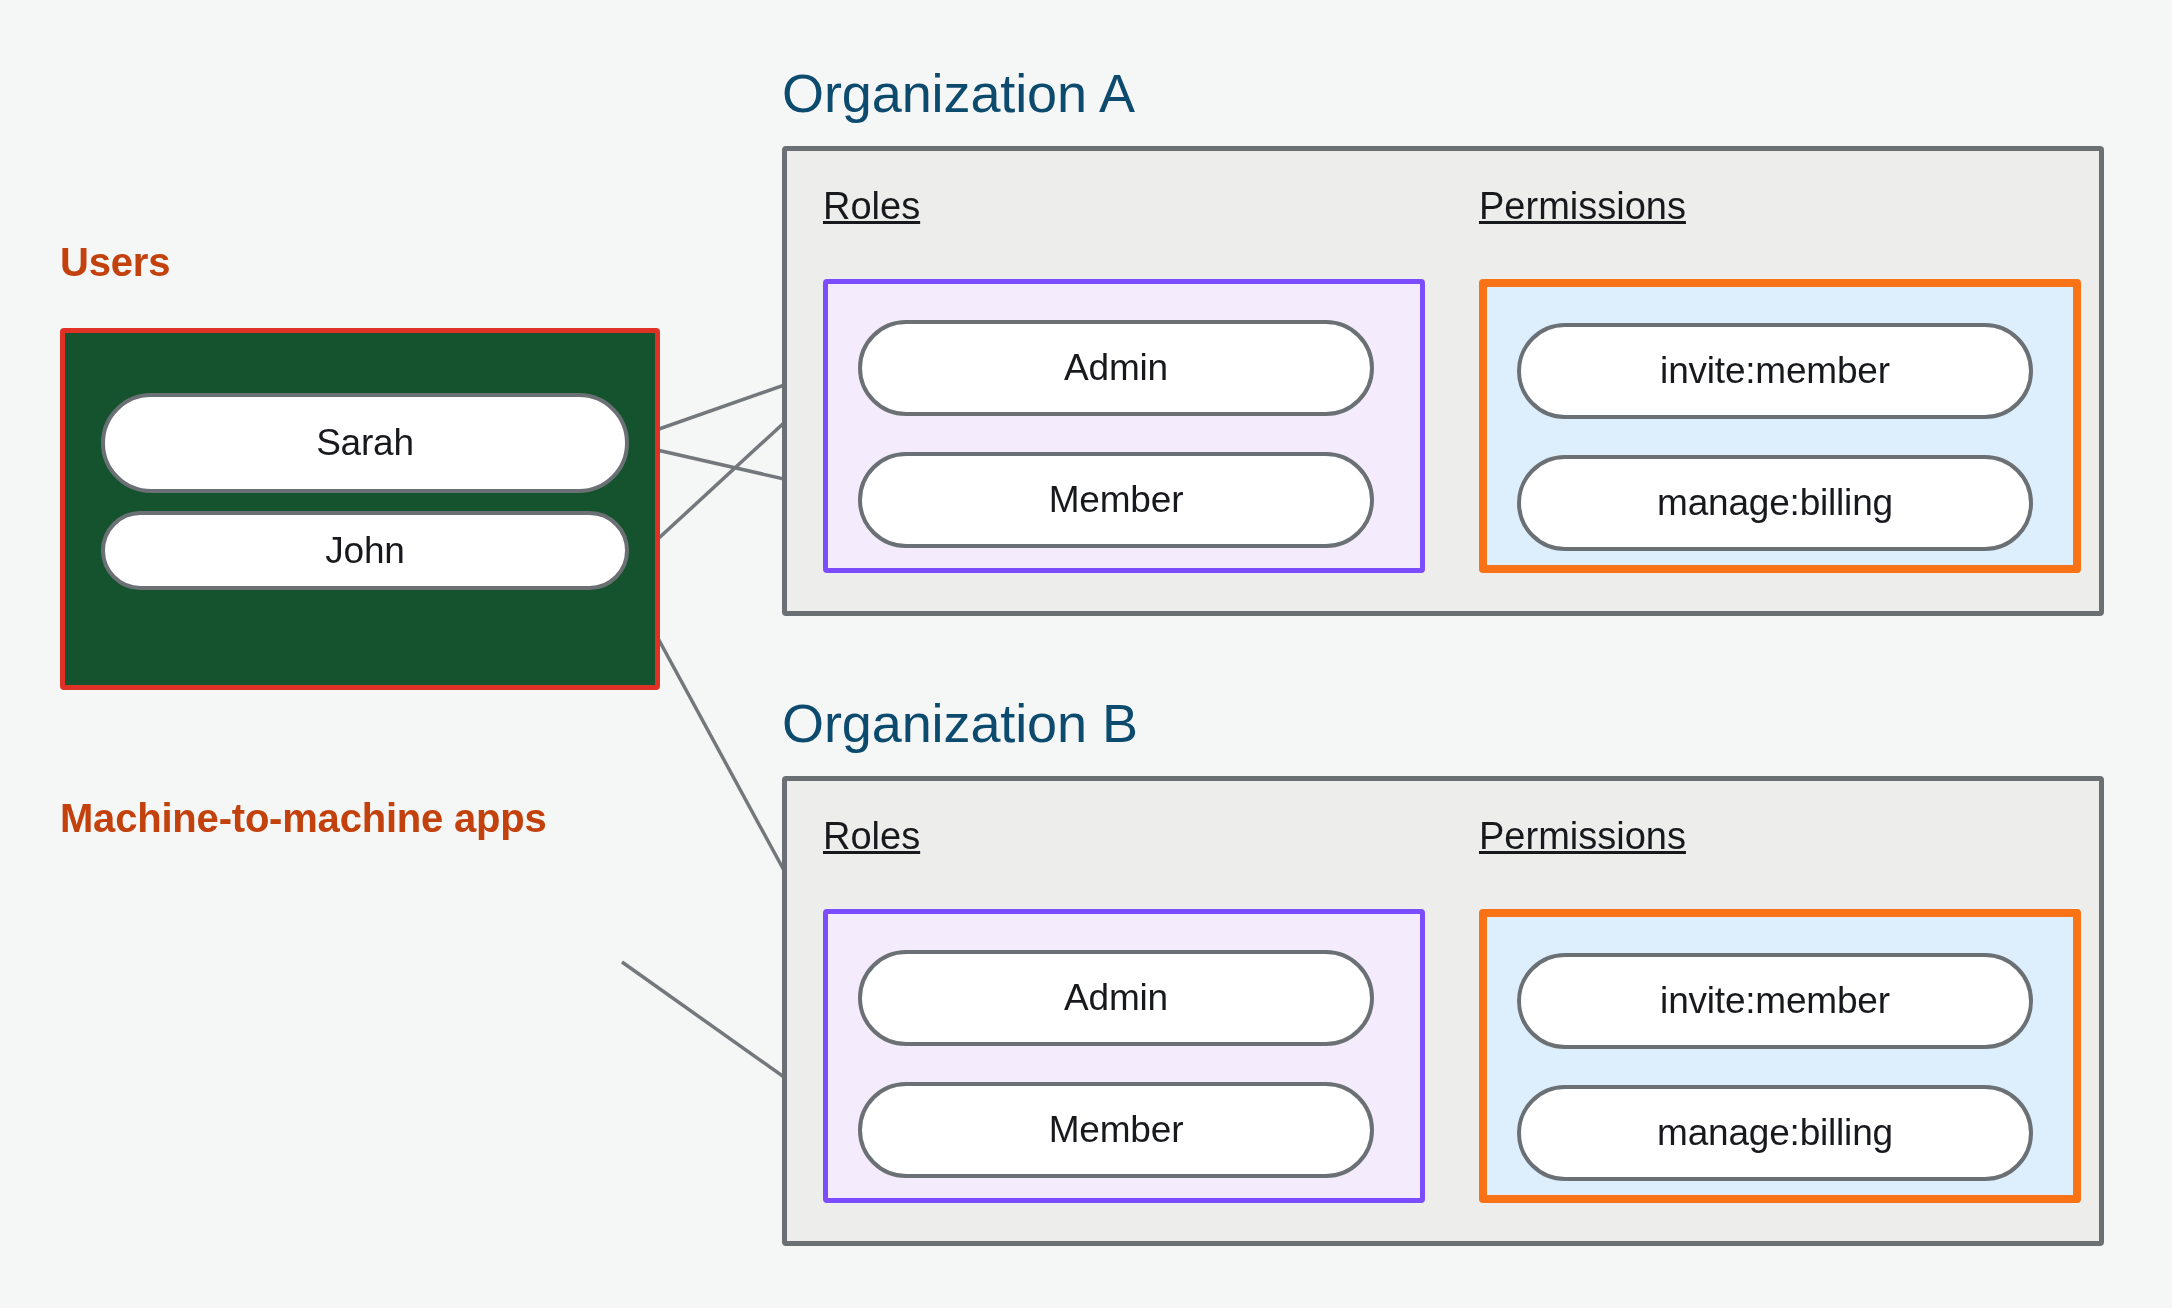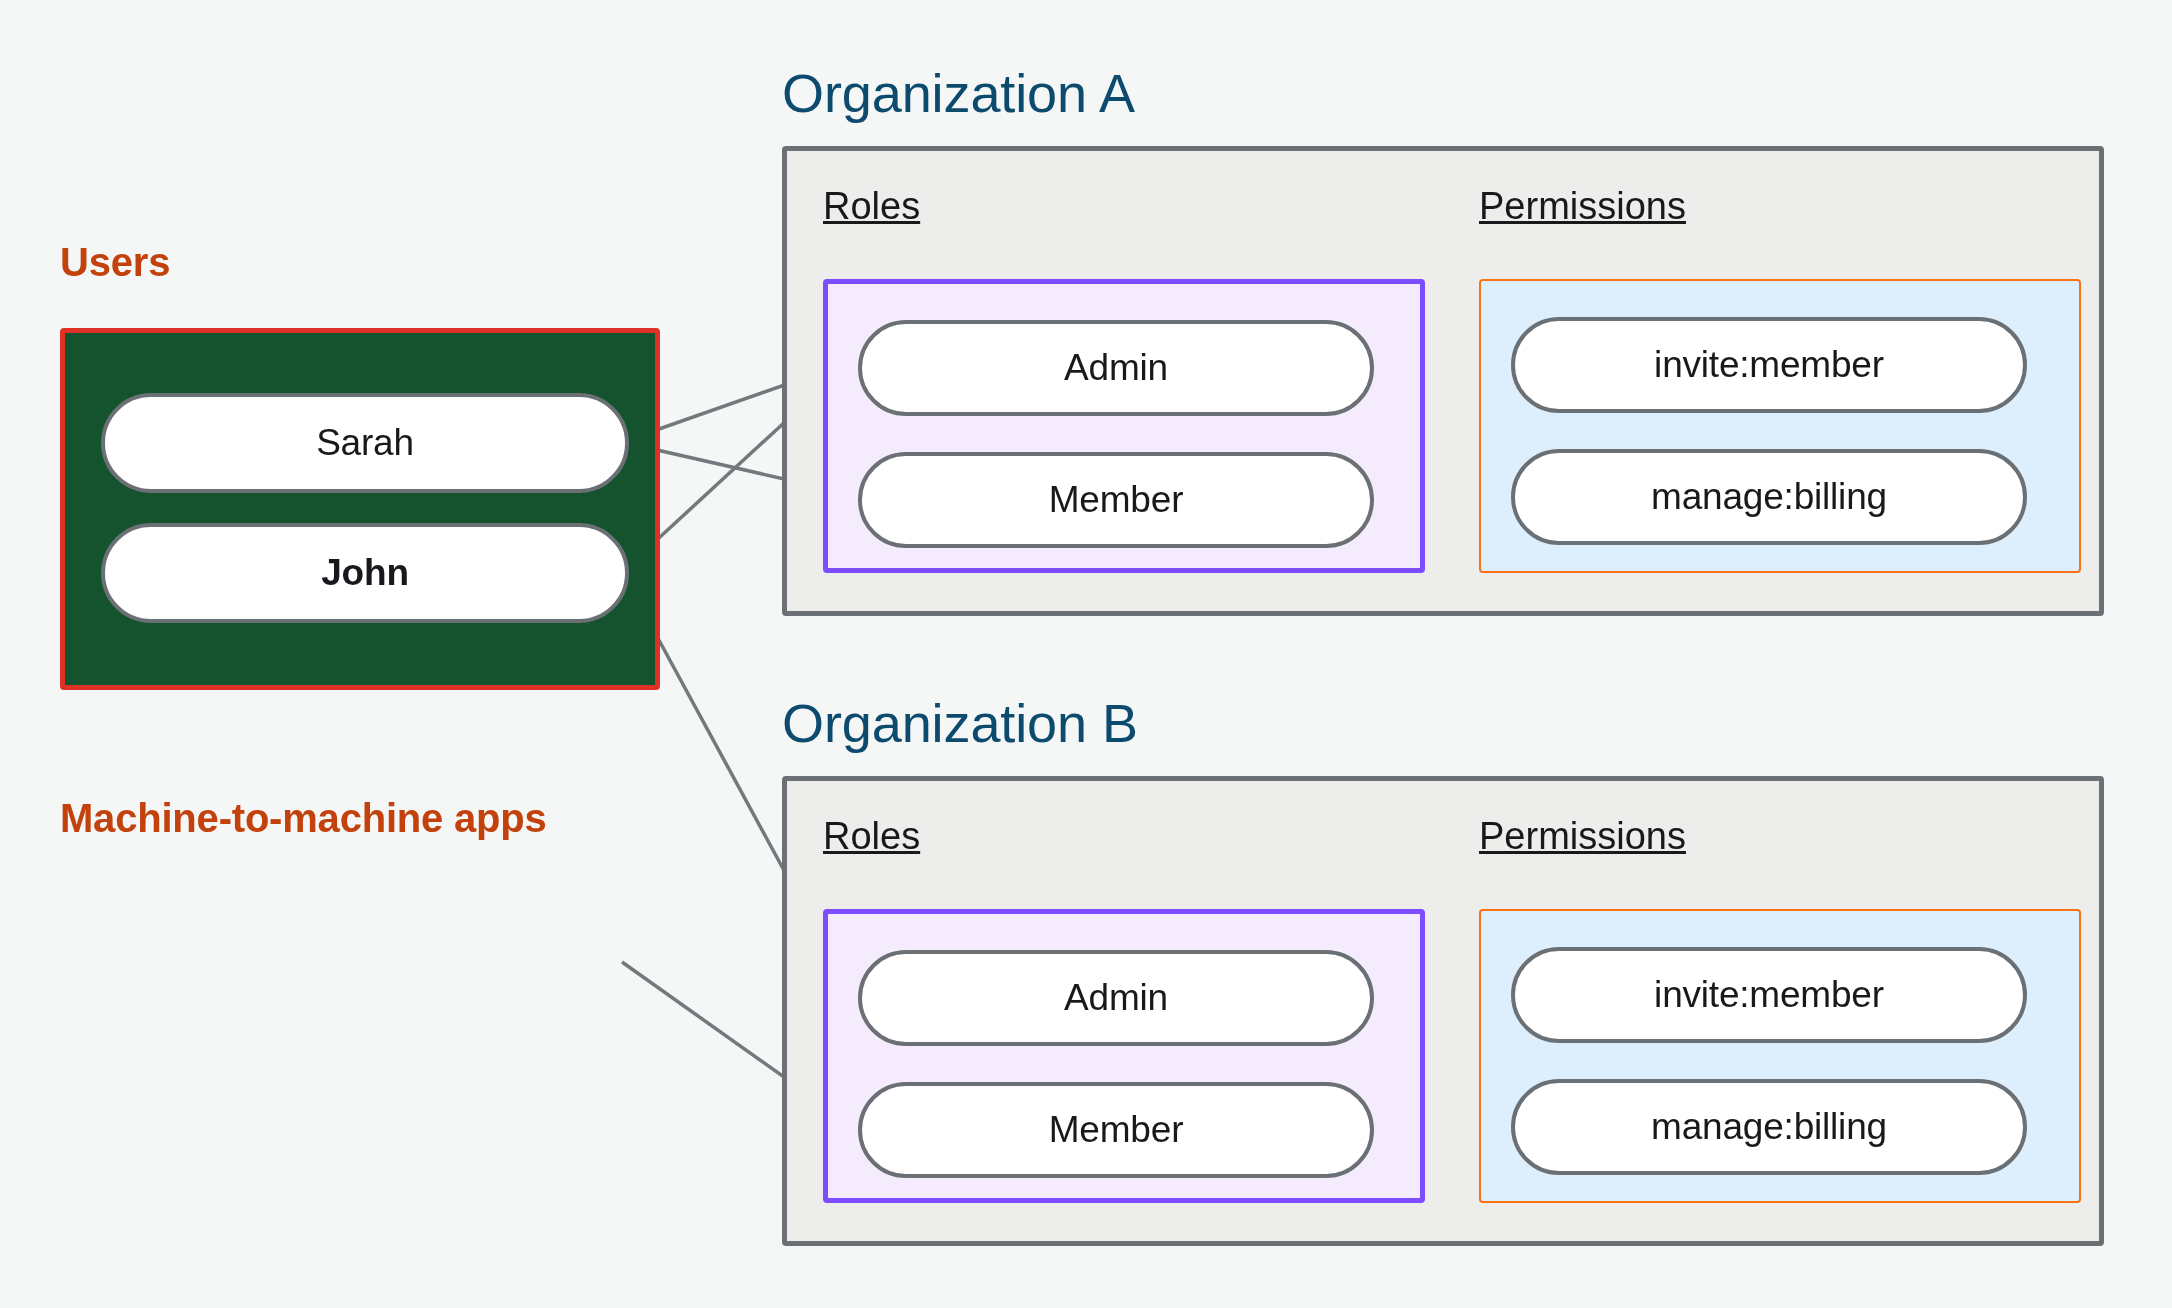--- a/index.html
+++ b/index.html
@@ -61,21 +61,21 @@
   }
   .box-org {
     border: 5px solid #6b7075;
     background: #ededec;
   }
   .box-roles {
     border: 5px solid #7c4dff;
     background: #f4ecfd;
   }
   .box-perms {
-    border: 2px solid #f97316;
+    border: 8px solid #f97316;
     background: #ddeefc;
   }
 
   
   .pill {
     position: absolute;
     box-sizing: border-box;
     background: #ffffff;
     border: 4px solid #6b7075;
     border-radius: 999px;
@@ -136,21 +136,21 @@
     <circle cx="850" cy="992" r="11"></circle>
     <circle cx="850" cy="1124" r="11"></circle>
     <circle cx="1508" cy="992" r="11"></circle>
     <circle cx="1508" cy="1124" r="11"></circle>
   </svg>
 
   <div class="group-label" style="left:60px; top:240px;">Users</div>
 
   <div class="box box-users" style="left:60px; top:328px; width:600px; height:362px;">
     <div class="pill" style="left:36px; top:60px; width:528px; height:100px;">Sarah</div>
-    <div class="pill" style="left:36px; top:190px; width:528px; height:100px;font-weight:bold;">John</div>
+    <div class="pill" style="left:36px; top:178px; width:528px; height:79px;">John</div>
   </div>
 
   <div class="group-label" style="left:60px; top:796px;">Machine-to-machine apps</div>
 
 
   <div class="org-label" style="left:782px; top:62px;">Organization A</div>
 
   <div class="box box-org" style="left:782px; top:146px; width:1322px; height:470px;">
 
     <div class="section-label" style="left:36px; top:34px;">Roles</div>

